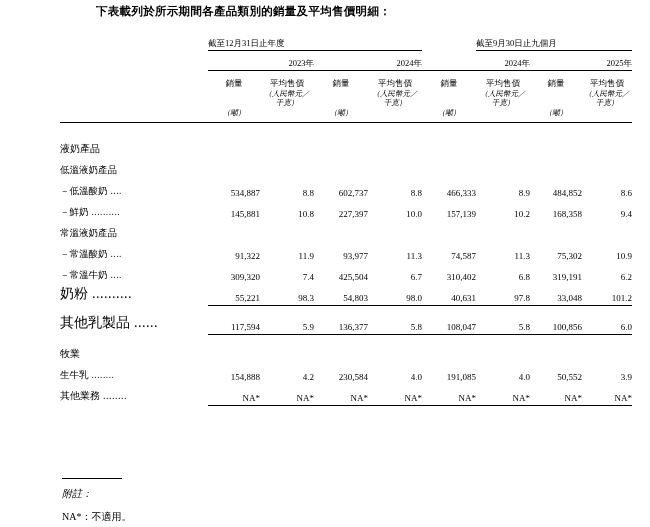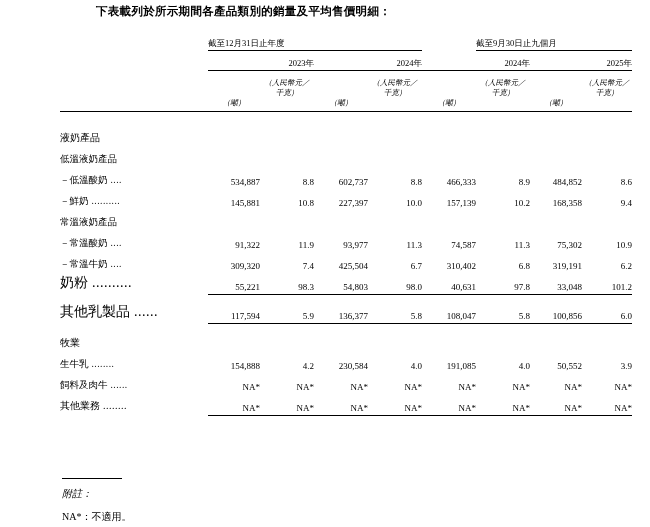--- a/index.html
+++ b/index.html
@@ -160,20 +160,31 @@
       <td></td>
       <td colspan="2" class="hdr-year bline">2023年</td>
       <td colspan="2" class="hdr-year bline">2024年</td>
       <td colspan="2" class="hdr-year bline">2024年</td>
       <td colspan="2" class="hdr-year bline">2025年</td>
     </tr>
     <tr class="spacer-row">
           <td colspan="9"></td>
         </tr>
 
+    <tr>
+      <td></td>
+      <td class="hdr-col">銷量</td>
+      <td class="hdr-col">平均售價</td>
+      <td class="hdr-col">銷量</td>
+      <td class="hdr-col">平均售價</td>
+      <td class="hdr-col">銷量</td>
+      <td class="hdr-col">平均售價</td>
+      <td class="hdr-col">銷量</td>
+      <td class="hdr-col">平均售價</td>
+    </tr>
 
     <tr>
       <td></td>
       <td class="hdr-unit"></td>
       <td class="hdr-unit">（人民幣元／</td>
       <td class="hdr-unit"></td>
       <td class="hdr-unit">（人民幣元／</td>
       <td class="hdr-unit"></td>
       <td class="hdr-unit">（人民幣元／</td>
       <td class="hdr-unit"></td>
@@ -354,31 +365,20 @@
           <td class="num">154,888</td>
           <td class="num">4.2</td>
           <td class="num">230,584</td>
           <td class="num">4.0</td>
           <td class="num">191,085</td>
           <td class="num">4.0</td>
           <td class="num">50,552</td>
           <td class="num">3.9</td>
         </tr>
         <tr style="height: 21px;">
-          <td class="lbl sub indent">飼料及肉牛<span class="leader"> ......</span></td>
-          <td class="num">NA*</td>
-          <td class="num">NA*</td>
-          <td class="num">NA*</td>
-          <td class="num">NA*</td>
-          <td class="num">NA*</td>
-          <td class="num">NA*</td>
-          <td class="num">NA*</td>
-          <td class="num">NA*</td>
-        </tr>
-        <tr style="height: 21px;">
           <td class="lbl bold" style="font-size: 10px;">其他業務<span class="leader"> ........</span></td>
           <td class="num bold">NA*</td>
           <td class="num bold">NA*</td>
           <td class="num bold">NA*</td>
           <td class="num bold">NA*</td>
           <td class="num bold">NA*</td>
           <td class="num bold">NA*</td>
           <td class="num bold">NA*</td>
           <td class="num bold">NA*</td>
         </tr>

